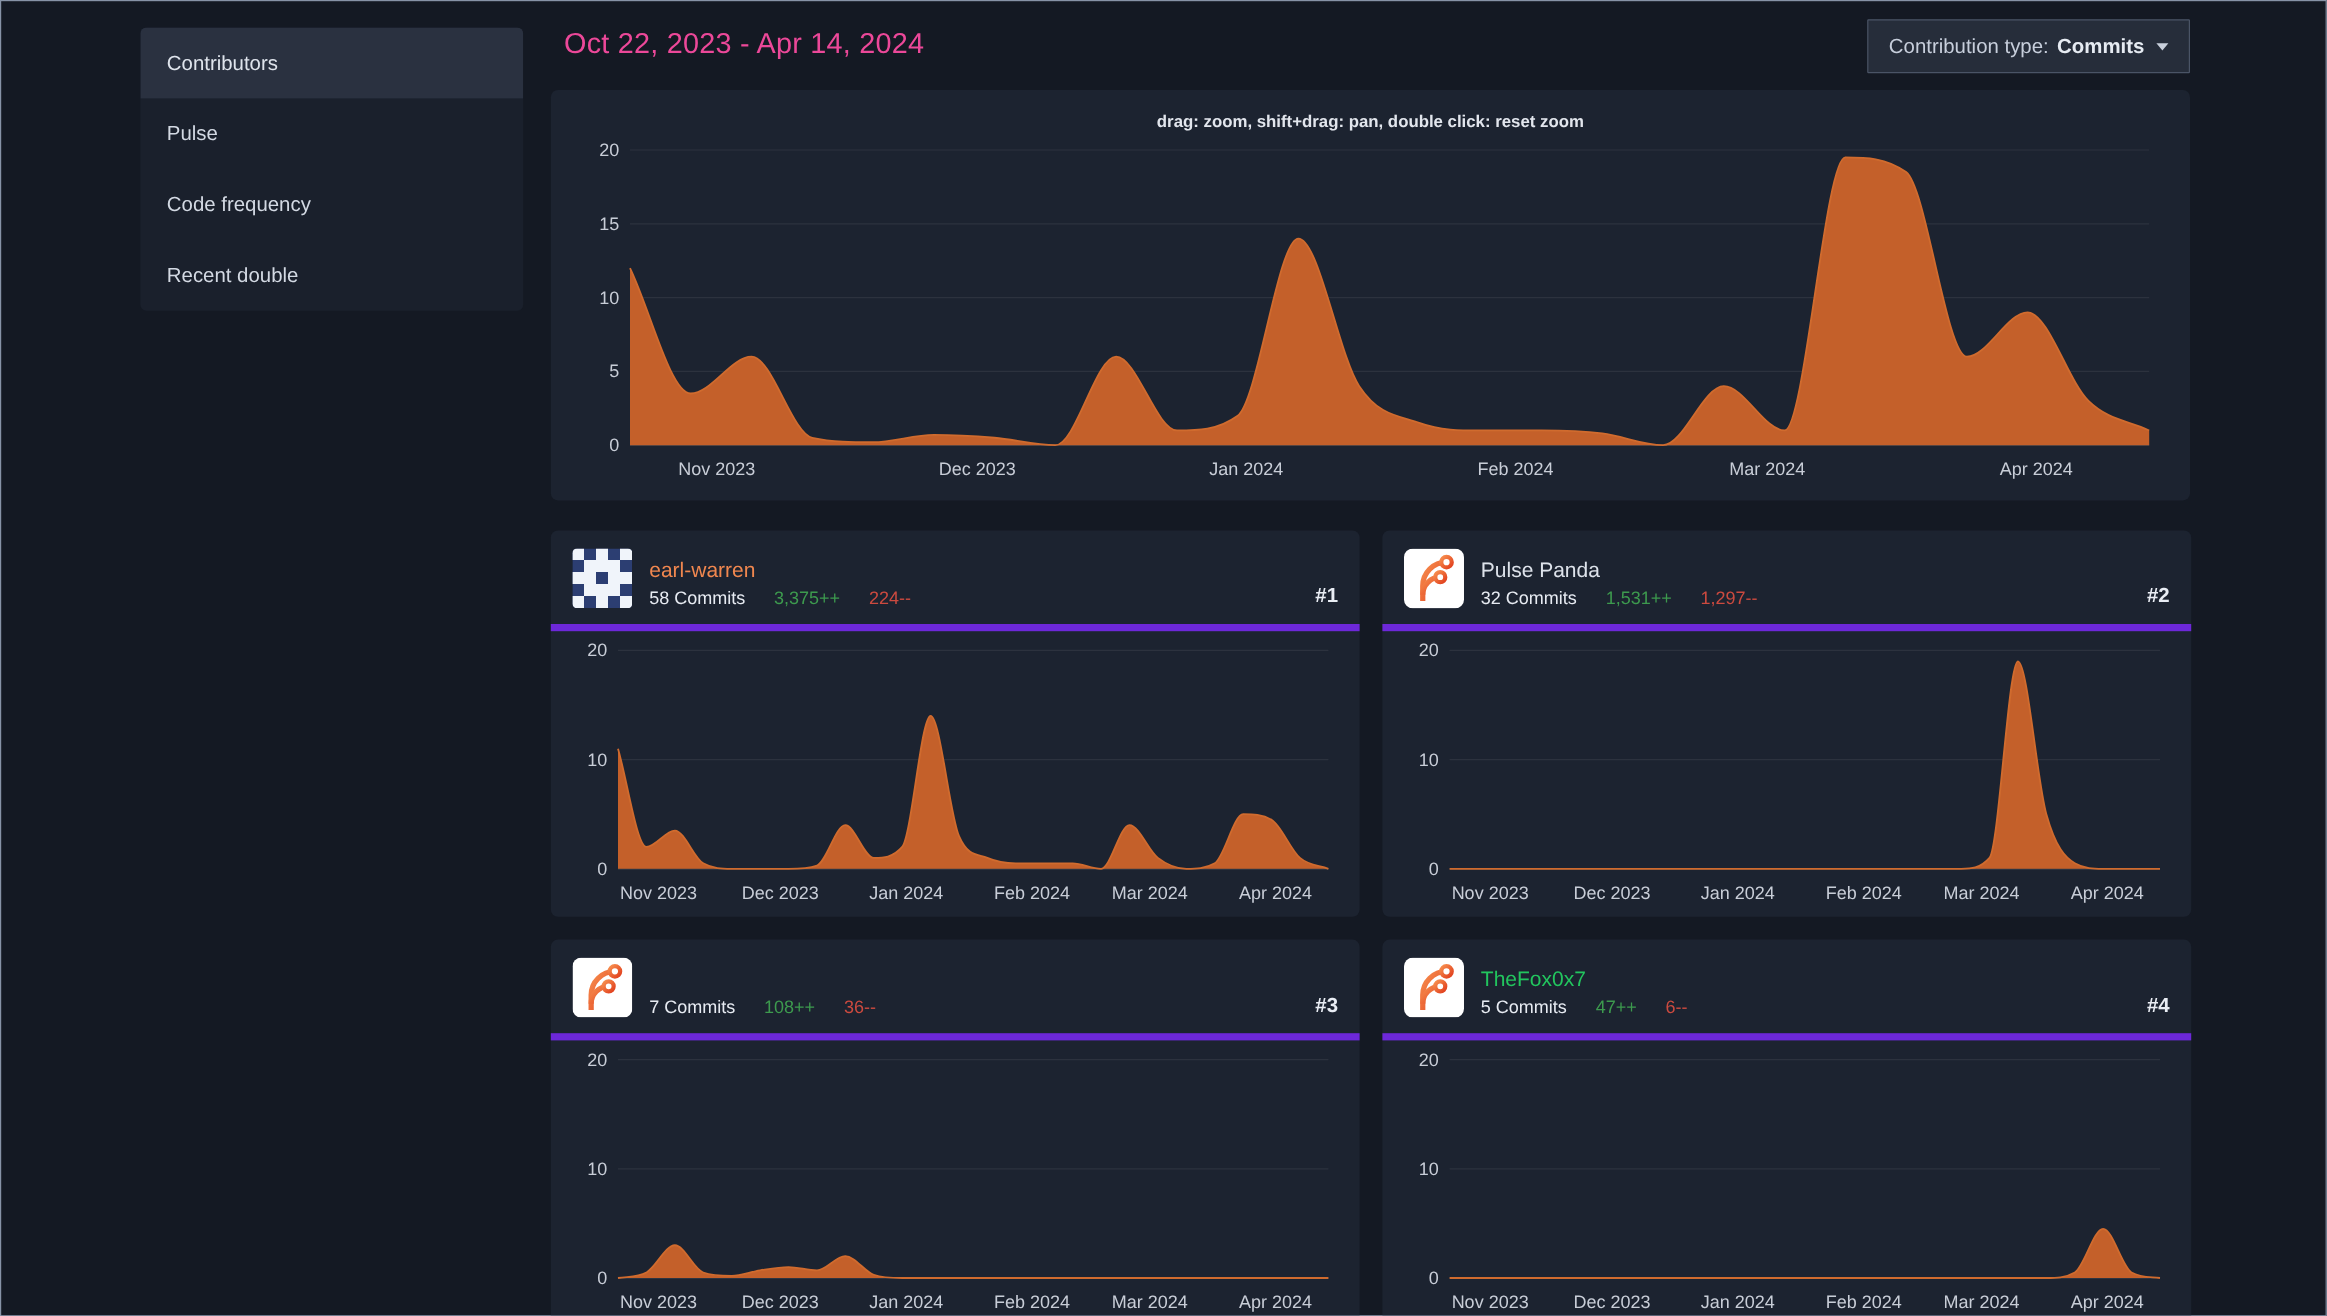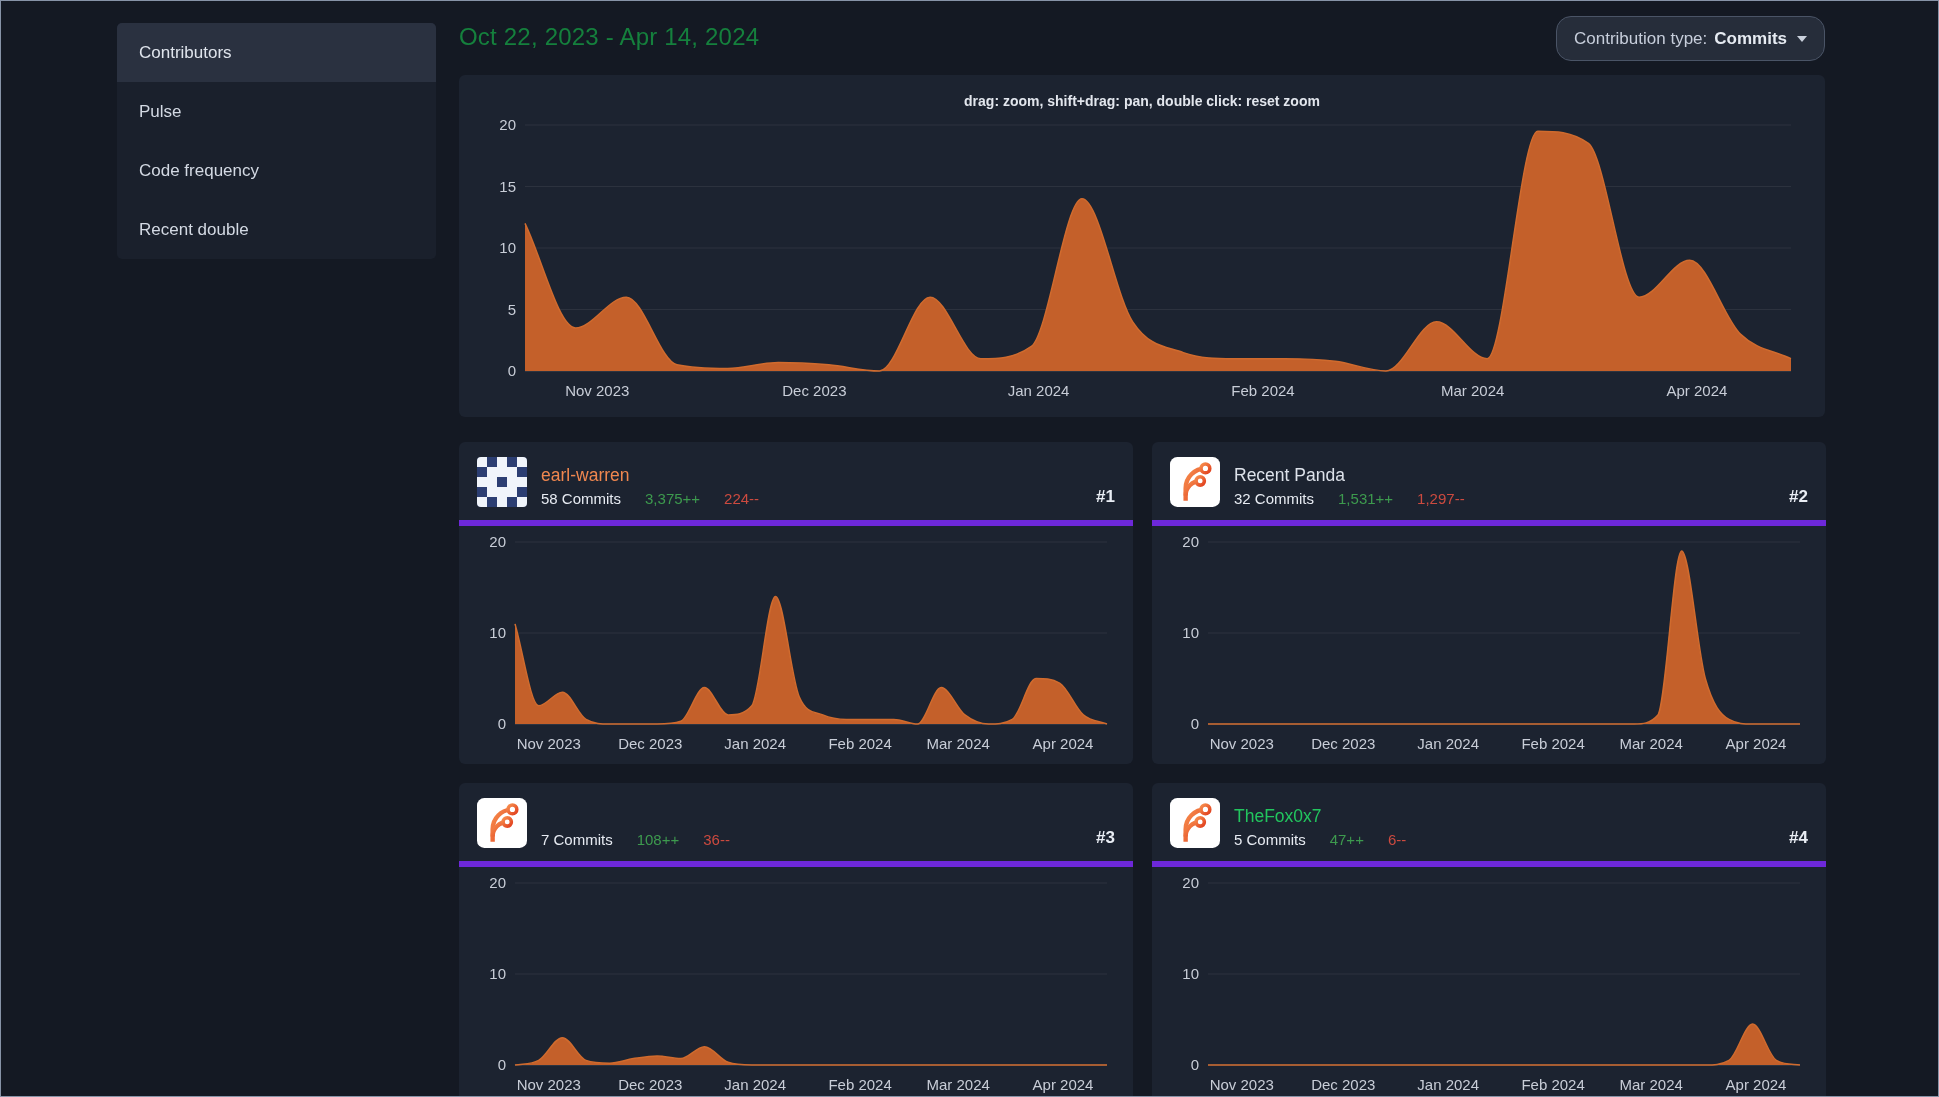--- a/index.html
+++ b/index.html
@@ -16,23 +16,23 @@
   
   .menu { position:absolute; left:116px; top:22px; width:319px;
           background:#1a202c; border-radius:5px; overflow:hidden; }
   .menu-item { height:59px; display:flex; align-items:center; padding:0 22px;
                font-size:17px; color:#d3d9e3; cursor:pointer; }
   .menu-item.active { background:#2a3140; color:#dfe4ec; }
 
   
   .main { position:absolute; left:458px; top:0; width:1366px; }
   .header-row { display:flex; justify-content:space-between; align-items:flex-start; padding-top:15px; }
-  .title { margin:7px 0 0; font-size:24px; font-weight:400; color:#15803d; letter-spacing:.2px; }
+  .title { margin:7px 11px 0; font-size:24px; font-weight:400; color:#ec4899; letter-spacing:.2px; }
   .ctype { display:flex; align-items:center; gap:7px; height:45px; padding:0 17px;
-           background:#262d3a; border:1px solid #4a5466; border-radius:15px;
+           background:#262d3a; border:1px solid #4a5466; border-radius:1px;
            font-size:17px; color:#c7cedb; font-family:inherit; cursor:pointer; }
   .ctype b { color:#e6ebf2; font-weight:700; }
   .caret { width:0; height:0; border-left:5px solid transparent; border-right:5px solid transparent;
            border-top:6px solid #c9d0dc; margin-left:3px; }
 
   .panel { margin-top:14px; background:#1c2330; border-radius:6px; padding:16px 20px 8px; }
   .hint { text-align:center; font-size:14px; font-weight:700; color:#e2e6ed; margin:2px 0 8px; }
   .panel .chart { height:292px; }
 
   .grid { display:grid; grid-template-columns:674px 674px; gap:19px; margin-top:25px; }
@@ -158,21 +158,21 @@
       </linearGradient>
     </defs>
     <rect width="24" height="24" rx="3.5" fill="#ffffff"></rect>
     <path d="M7.5 21 L7.5 15 A9.5 9.5 0 0 1 17 5.5" fill="none" stroke="url(#fg-grad)" stroke-width="2.1"></path>
     <path d="M7.5 18.5 A7 7 0 0 1 14.5 11.5" fill="none" stroke="url(#fg-grad)" stroke-width="2.1"></path>
     <circle cx="17" cy="5.5" r="2.1" fill="#ffffff" stroke="url(#fg-grad)" stroke-width="1.7"></circle>
     <circle cx="14.5" cy="11.5" r="2" fill="#ffffff" stroke="url(#fg-grad)" stroke-width="1.7"></circle>
   </svg>
 </div>
         <div class="who">
-          <div class="name" style="color: rgb(221, 226, 234);">Recent Panda</div>
+          <div class="name" style="color: rgb(221, 226, 234);">Pulse Panda</div>
           <div class="stats">
             <span class="commits">32 Commits</span>
             <span class="adds">1,531++</span>
             <span class="dels">1,297--</span>
           </div>
         </div>
         <div class="rank">#2</div>
       </div>
       <div class="chart">
           <svg viewBox="0 0 642 226" width="642" height="226">

